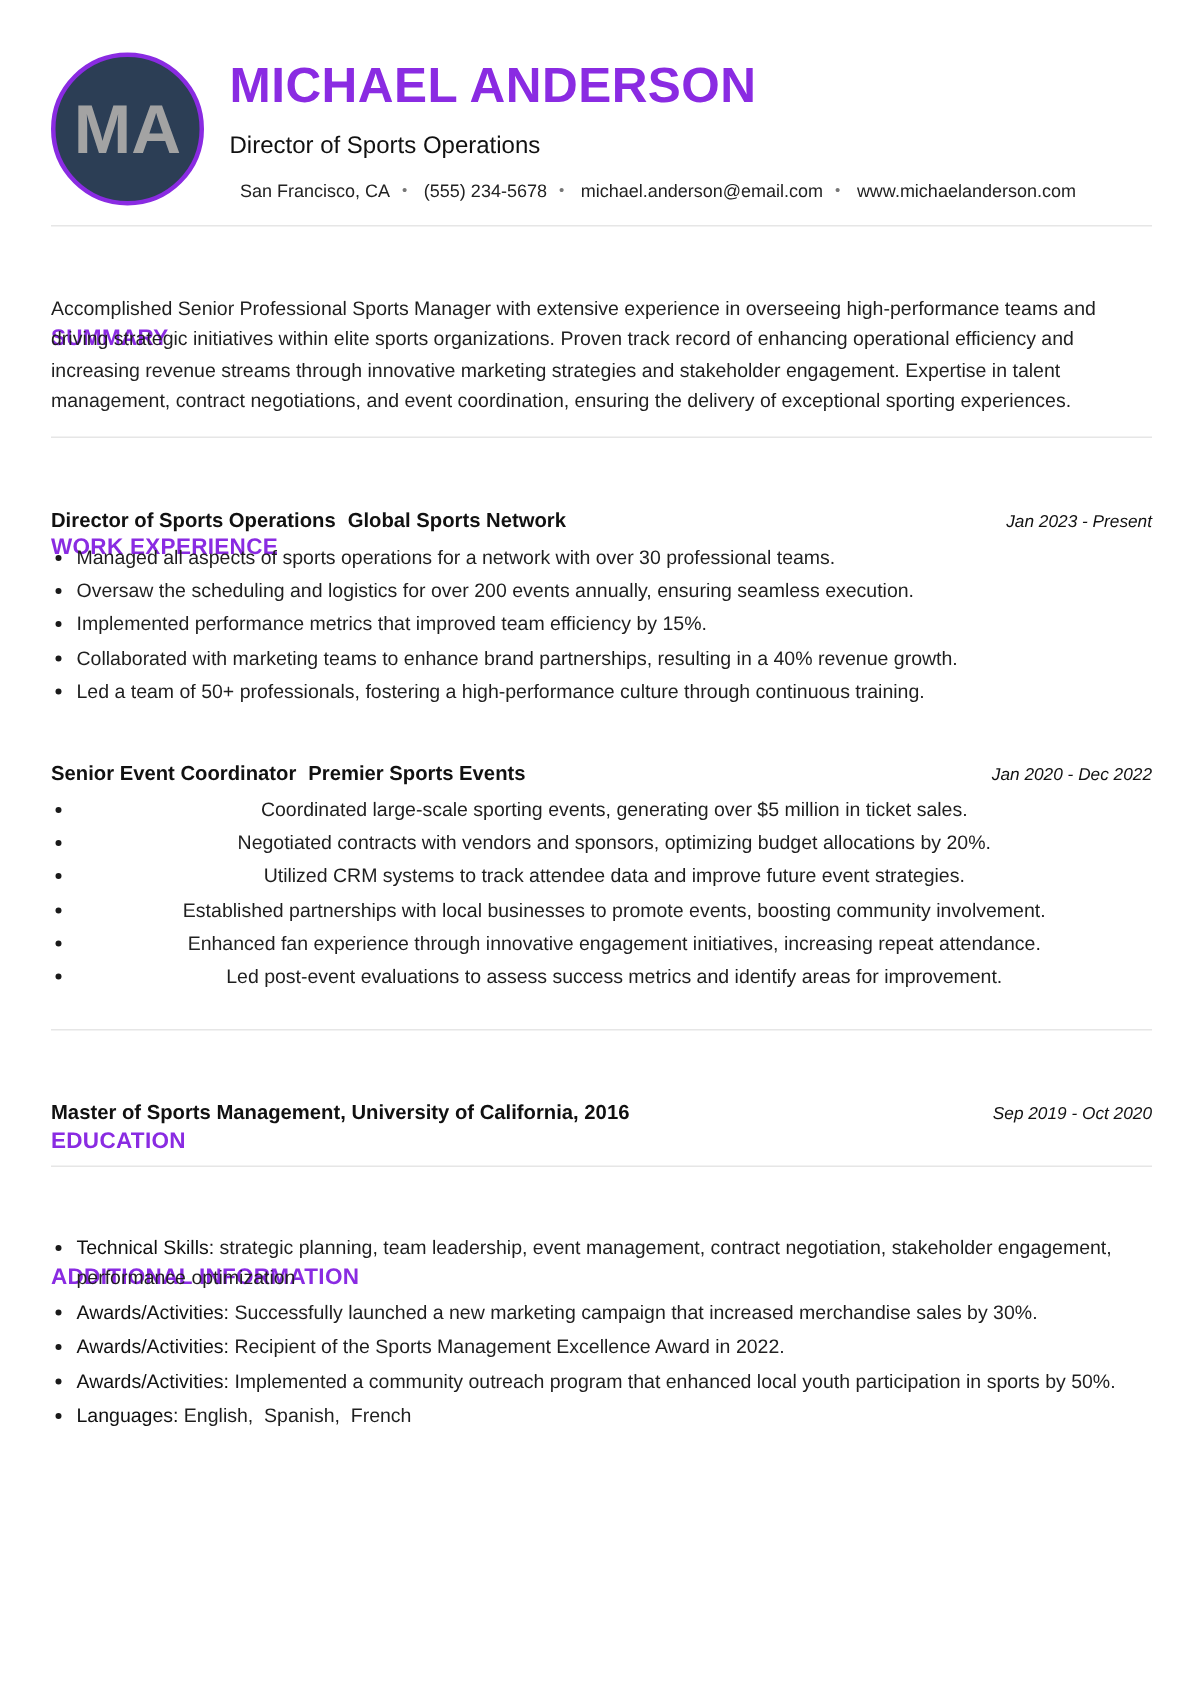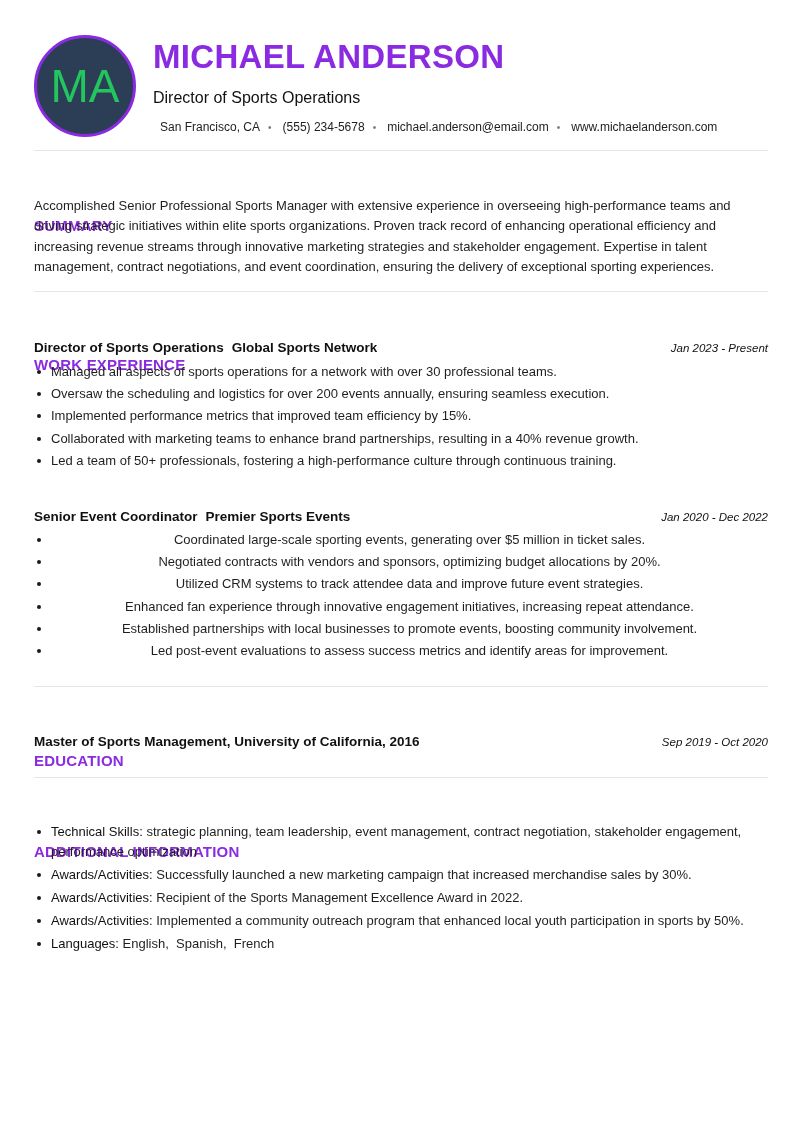--- a/index.html
+++ b/index.html
@@ -12,21 +12,21 @@
   }
   .page { position: absolute; left: 34px; top: 0; width: 734px; }
 
   
   .avatar {
     position: absolute; left: 0; top: 35px;
     width: 102px; height: 102px; border-radius: 50%;
     background: #2c3e55; border: 3px solid #8a2be2;
     display: flex; align-items: center; justify-content: center;
   }
-  .avatar span { color: #22c55e; font-size: 46px; font-weight: 400; letter-spacing: 0px; }
+  .avatar span { color: #a3a3a3; font-size: 46px; font-weight: 700; letter-spacing: 0px; }
   .name {
     position: absolute; left: 119px; top: 38px;
     font-size: 33px; font-weight: 700; color: #8a2be2; letter-spacing: 0.3px;
   }
   .title {
     position: absolute; left: 119px; top: 89px;
     font-size: 16px; color: #111;
   }
   .contacts {
     position: absolute; left: 126px; top: 120px;
@@ -119,22 +119,22 @@
   <div class="job-head" style="top:507px;">
     <div>
       <span class="role">Senior Event Coordinator</span><span class="company">Premier Sports Events</span>
     </div>
     <span class="dates">Jan 2020 - Dec 2022</span>
   </div>
   <ul class="bullets" style="top:531px;text-align:center;">
     <li>Coordinated large-scale sporting events, generating over $5 million in ticket sales.</li>
     <li>Negotiated contracts with vendors and sponsors, optimizing budget allocations by 20%.</li>
     <li>Utilized CRM systems to track attendee data and improve future event strategies.</li>
+    <li>Established partnerships with local businesses to promote events, boosting community involvement.</li>
     <li>Enhanced fan experience through innovative engagement initiatives, increasing repeat attendance.</li>
-    <li>Established partnerships with local businesses to promote events, boosting community involvement.</li>
     <li>Led post-event evaluations to assess success metrics and identify areas for improvement.</li>
   </ul>
 
   <div class="rule" style="top:686px;"></div>
 
   <div class="section-h" style="top:705px;">EDUCATION</div>
   <div class="job-head" style="top:734px;">
     <span class="role">Master of Sports Management, University of California, 2016</span>
     <span class="dates">Sep 2019 - Oct 2020</span>
   </div>

